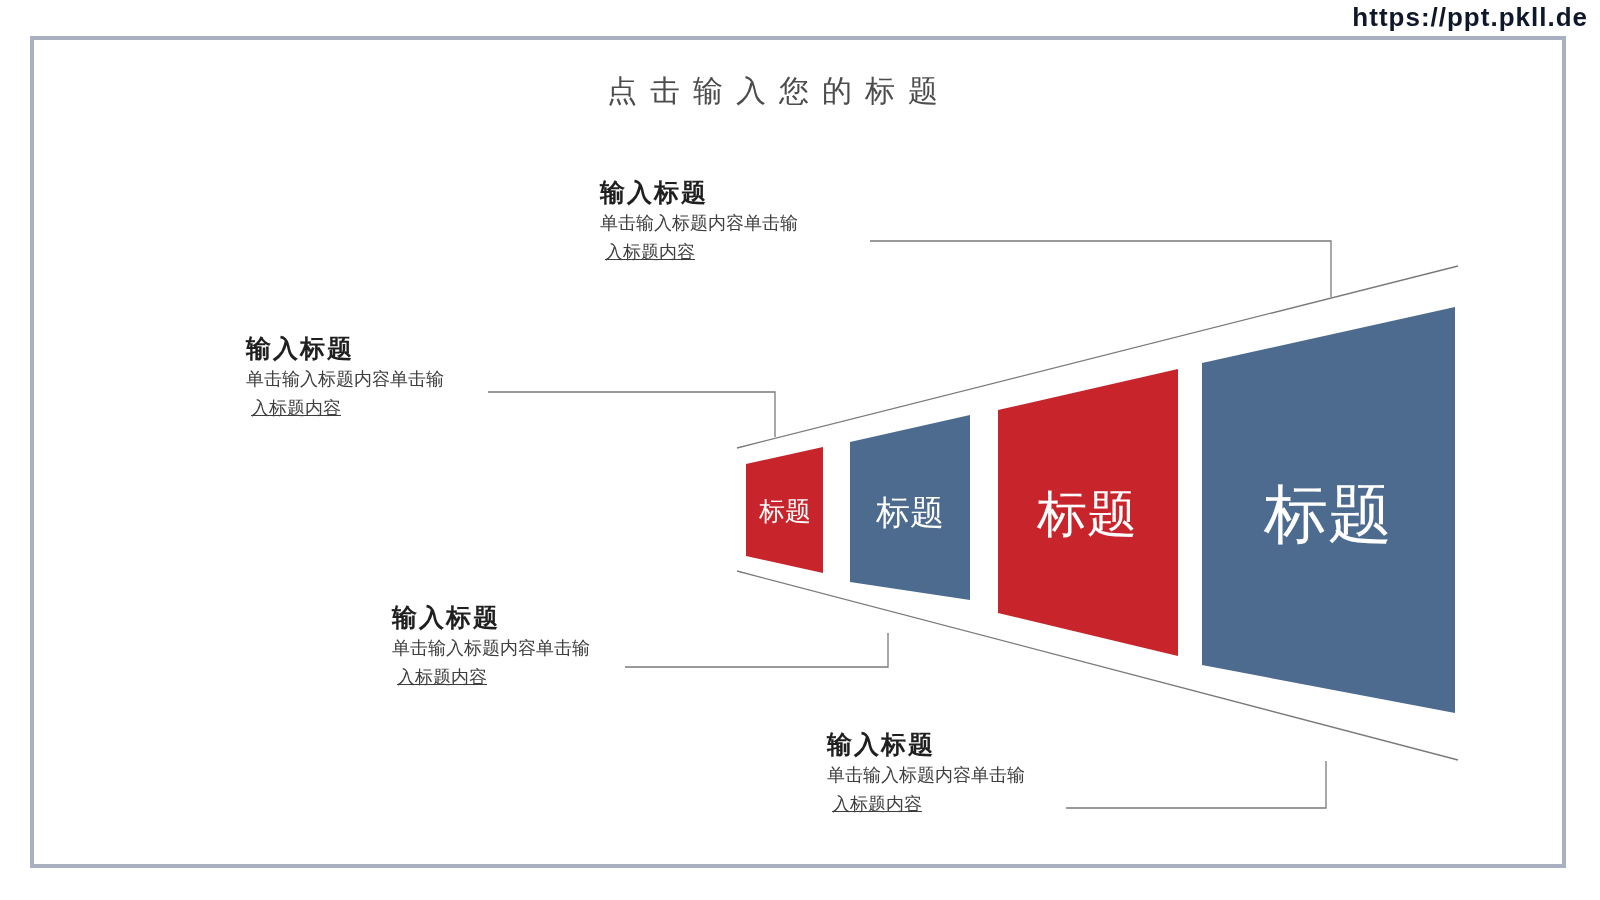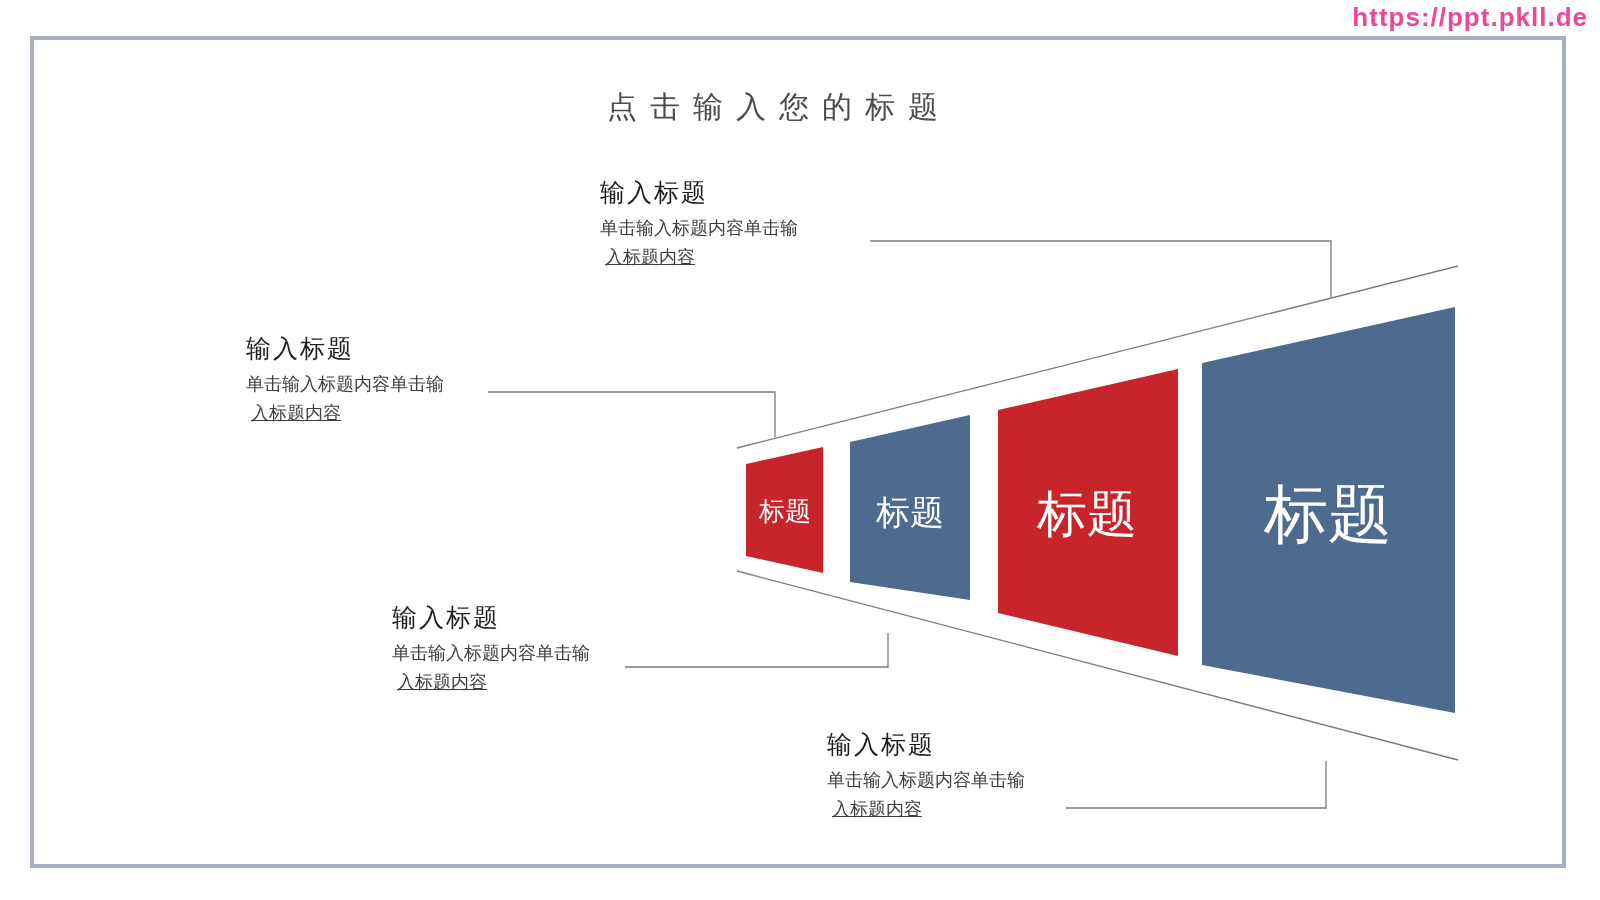--- a/index.html
+++ b/index.html
@@ -1,29 +1,29 @@
 <!DOCTYPE html>
 <html><head>
 <meta charset="utf-8">
 <style>
   html,body{margin:0;padding:0;background:#ffffff;width:1600px;height:900px;overflow:hidden;
     font-family:"Liberation Sans","DejaVu Sans",sans-serif;}
   #stage{position:relative;width:1600px;height:900px;}
   .slide-frame{position:absolute;left:30px;top:36px;width:1528px;height:824px;
     border:4px solid #a9b0c0;background:#ffffff;}
   .watermark{position:absolute;top:2px;right:12px;font-size:26px;font-weight:bold;
-    color:#ec4899;letter-spacing:1px;z-index:5;}
+    color:#0f172a;letter-spacing:1px;z-index:5;}
   .slide-title{position:absolute;left:607px;top:71px;font-size:30px;color:#4c4c4c;
-    letter-spacing:13px;white-space:nowrap;z-index:2;margin-top:16px;}
+    letter-spacing:13px;white-space:nowrap;z-index:2;}
   .callout{position:absolute;z-index:2;}
-  .callout .heading{font-size:25px;font-weight:normal;color:#1f1f1f;letter-spacing:2px;
+  .callout .heading{font-size:25px;font-weight:bold;color:#1f1f1f;letter-spacing:2px;
     line-height:33px;white-space:nowrap;}
   .callout .body-line{font-size:18px;color:#3e3e3e;line-height:29px;white-space:nowrap;}
   .callout .body-line + .body-line{padding-left:5px;text-decoration:underline;}
-  .callout .body-wrap{margin-top:5px;}
+  .callout .body-wrap{}
   #callout-1{left:600px;top:176px;}
   #callout-2{left:246px;top:332px;}
   #callout-3{left:392px;top:601px;}
   #callout-4{left:827px;top:728px;}
   svg.funnel{position:absolute;left:0;top:0;z-index:1;}
   .edge-line, .connector{stroke:#7a7a7a;stroke-width:1.3;fill:none;}
   .seg-label{fill:#ffffff;text-anchor:middle;font-family:"Liberation Sans","DejaVu Sans",sans-serif;}
 </style>
 </head>
 <body>

